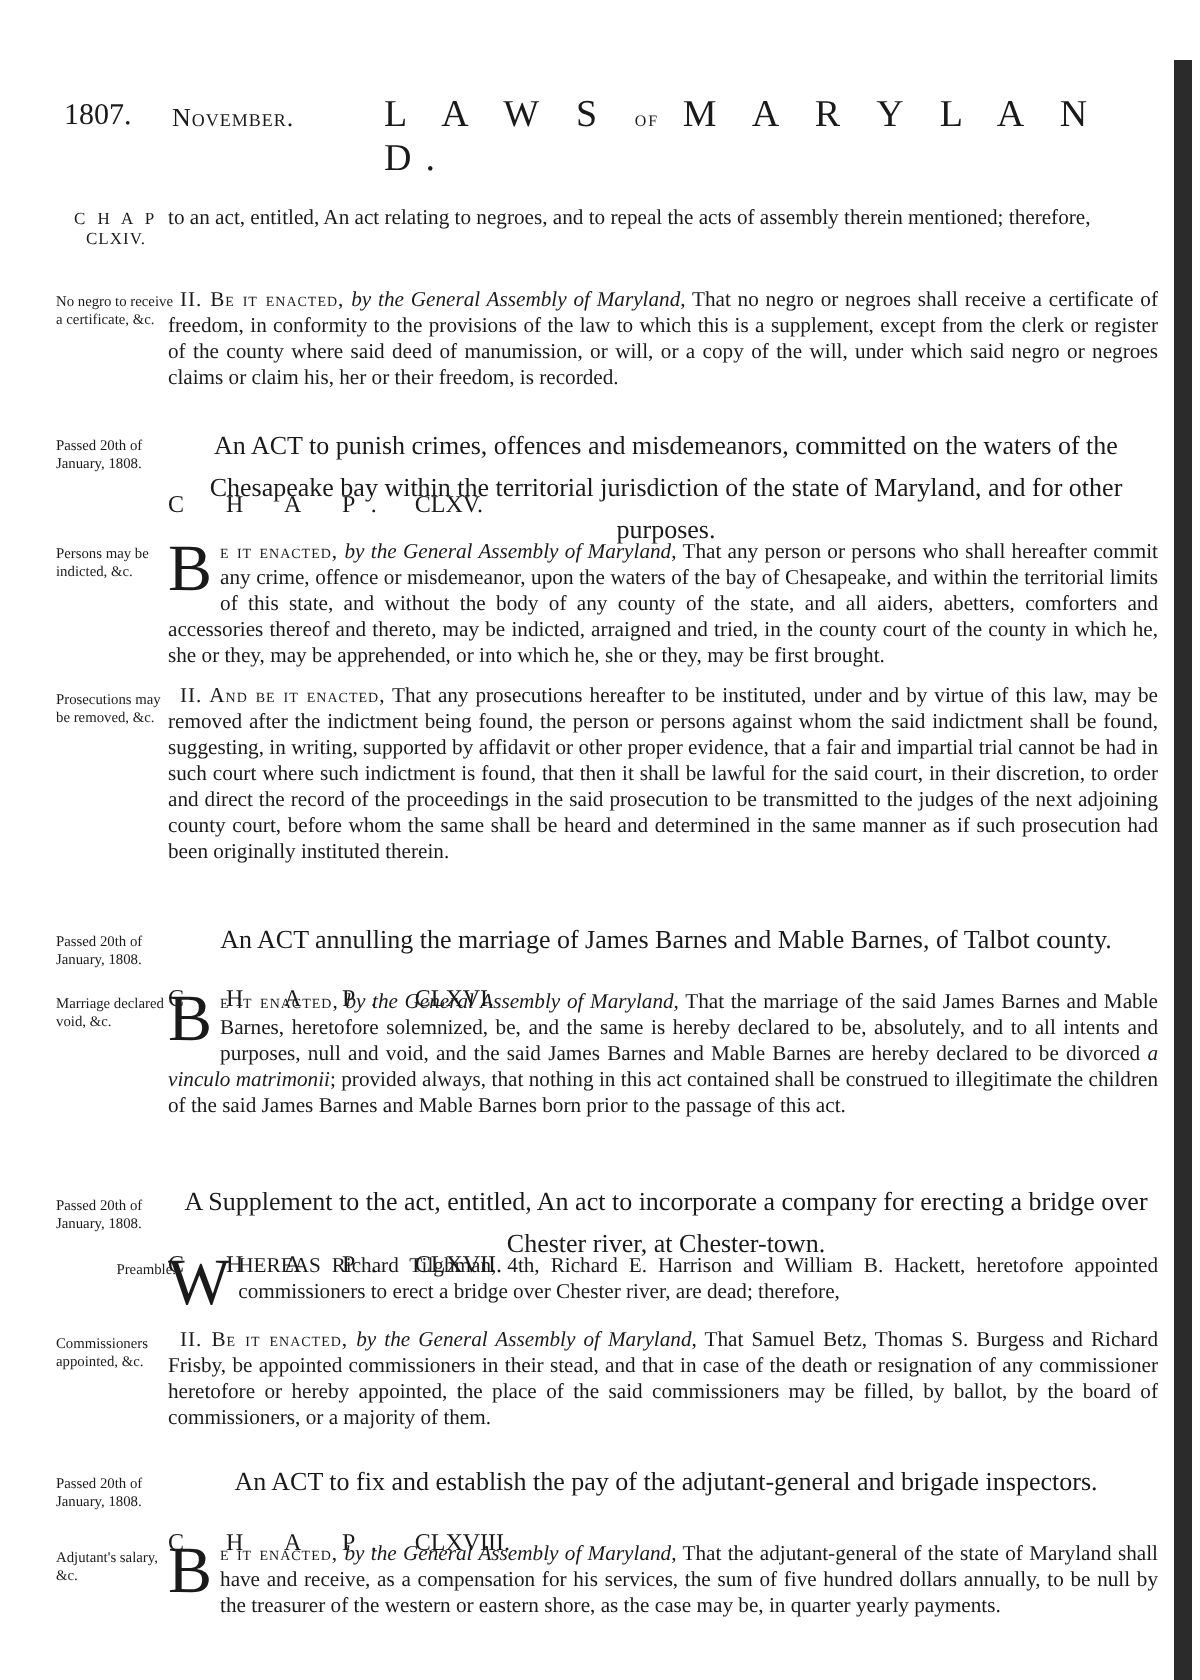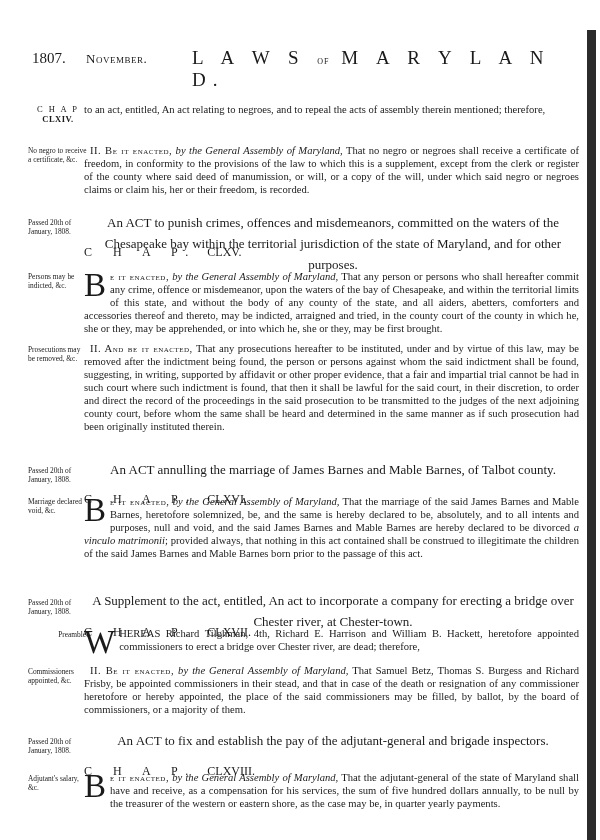--- a/index.html
+++ b/index.html
@@ -29,21 +29,21 @@
 <div class="edge-bar"></div>
 
 <div class="header">
   <span class="year">1807.</span>
   <span class="month">November.</span>
   <span class="title"><span>L A W S</span> <span class="of">of</span> <span>M A R Y L A N D.</span></span>
 </div>
 
 <div class="margin center" style="top:104px;text-align:center;">
   <div>C H A P</div>
-  <div style="letter-spacing:0.5px;font-weight:bold;">CLXIV.</div>
+  <div style="letter-spacing:0.5px;">CLXIV.</div>
 </div>
 <div class="body-text" style="top:103px;">to an act, entitled, An act relating to negroes, and to repeal the acts of assembly therein mentioned; therefore,</div>
 
 <div class="margin" style="top:146px;">No negro to receive a certificate, &amp;c.</div>
 <div class="body-text indent" style="top:144px;">
   <span class="sc">II. Be it enacted,</span>
   <span class="it">by the General Assembly of Maryland,</span>
   <span>That no negro or negroes shall receive a certificate of freedom, in conformity to the provisions of the law to which this is a supplement, except from the clerk or register of the county where said deed of manumission, or will, or a copy of the will, under which said negro or negroes claims or claim his, her or their freedom, is recorded.</span>
 </div>
 

